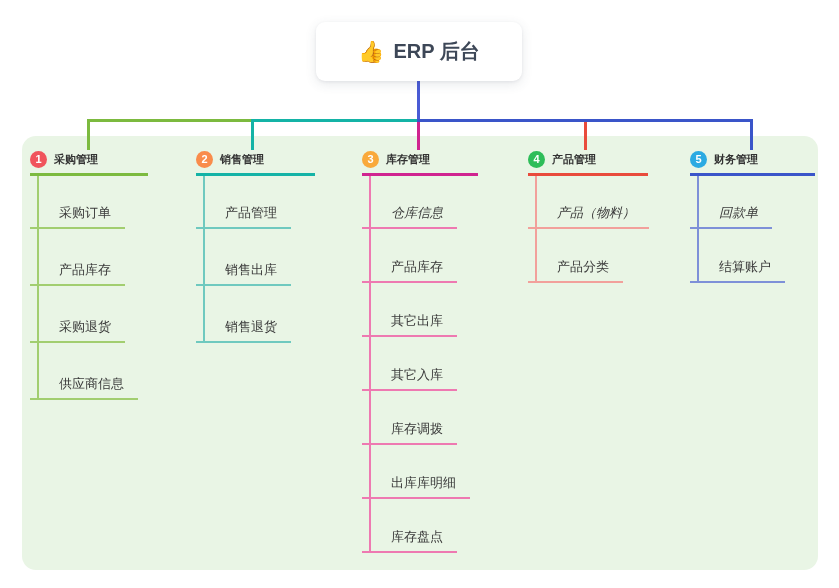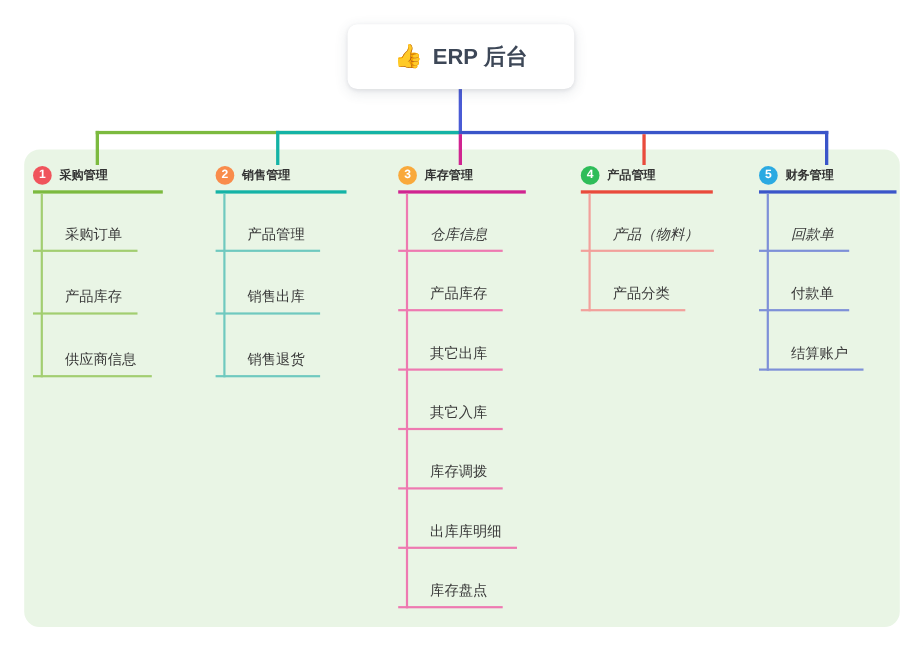--- a/index.html
+++ b/index.html
@@ -65,20 +65,21 @@
   </div>
 
   <div class="branch" style="left: 30px; --main: #7CBA3F; --light: #A2CE70; --badge: #F0545C;">
     <div class="b-header" style="width:118px;">
       <span class="badge">1</span>
       <span class="b-label">采购管理</span>
     </div>
     <div class="children">
       <div class="child">采购订单</div>
       <div class="child">产品库存</div>
+      <div class="child">采购退货</div>
       <div class="child">供应商信息</div>
     </div>
   </div>
 
   <div class="branch" style="left: 196px; --main: #14B3A6; --light: #6FC9BF; --badge: #F98C4B;">
     <div class="b-header" style="width:119px;">
       <span class="badge">2</span>
       <span class="b-label">销售管理</span>
     </div>
     <div class="children">
@@ -115,18 +116,17 @@
     </div>
   </div>
 
   <div class="branch" style="left: 690px; --main: #3A55C9; --light: #7E90D8; --badge: #2BAAE2;">
     <div class="b-header" style="width:125px;">
       <span class="badge">5</span>
       <span class="b-label">财务管理</span>
     </div>
     <div class="children p54">
       <div class="child">回款单</div>
-      <div class="child">付款单</div>
       <div class="child">结算账户</div>
     </div>
   </div>
 
 </div>
 
 </body></html>

